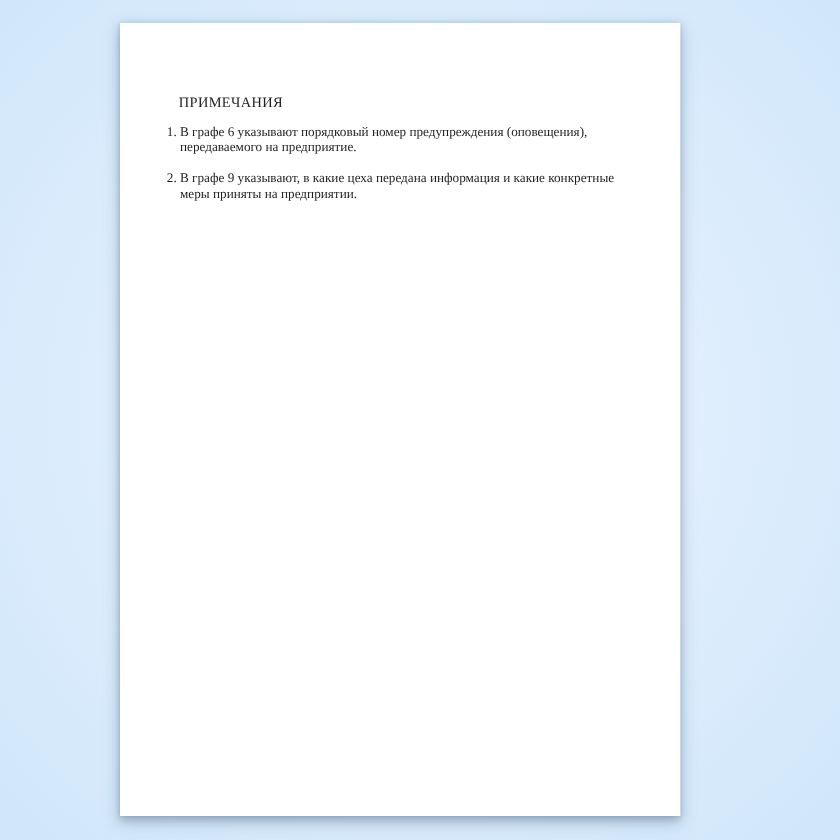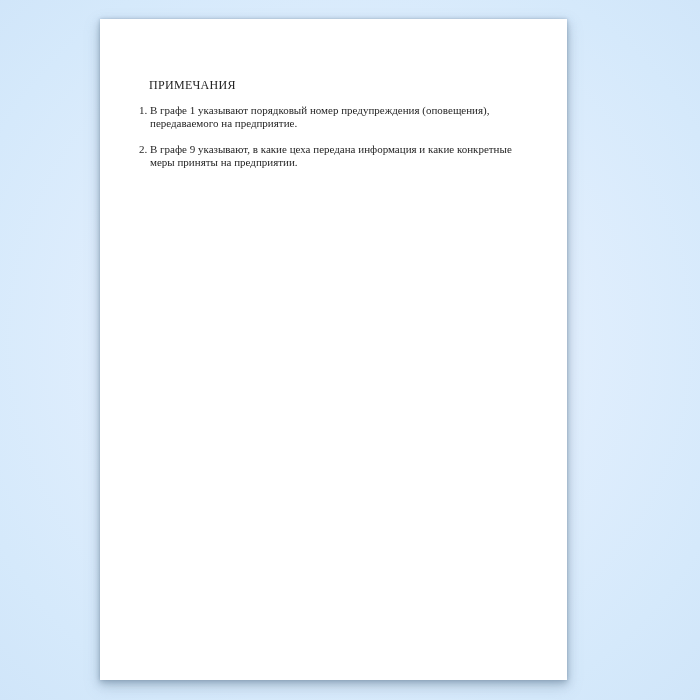--- a/index.html
+++ b/index.html
@@ -75,21 +75,21 @@
 
   <div class="sheet">
     <div class="sheet-content">
 
       <div class="doc-heading">ПРИМЕЧАНИЯ</div>
 
       <div class="notes-list">
 
         <div class="note">
           <span class="note-number">1.</span>
-          <span class="note-text">В графе 1 указывают порядковый номер предупреждения (оповещения), передаваемого на предприятие.</span>
+          <span class="note-text">В графе 6 указывают порядковый номер предупреждения (оповещения), передаваемого на предприятие.</span>
         </div>
 
         <div class="note">
           <span class="note-number">2.</span>
           <span class="note-text">В графе 9 указывают, в какие цеха передана информация и какие конкретные меры приняты на предприятии.</span>
         </div>
 
       </div>
 
     </div>

